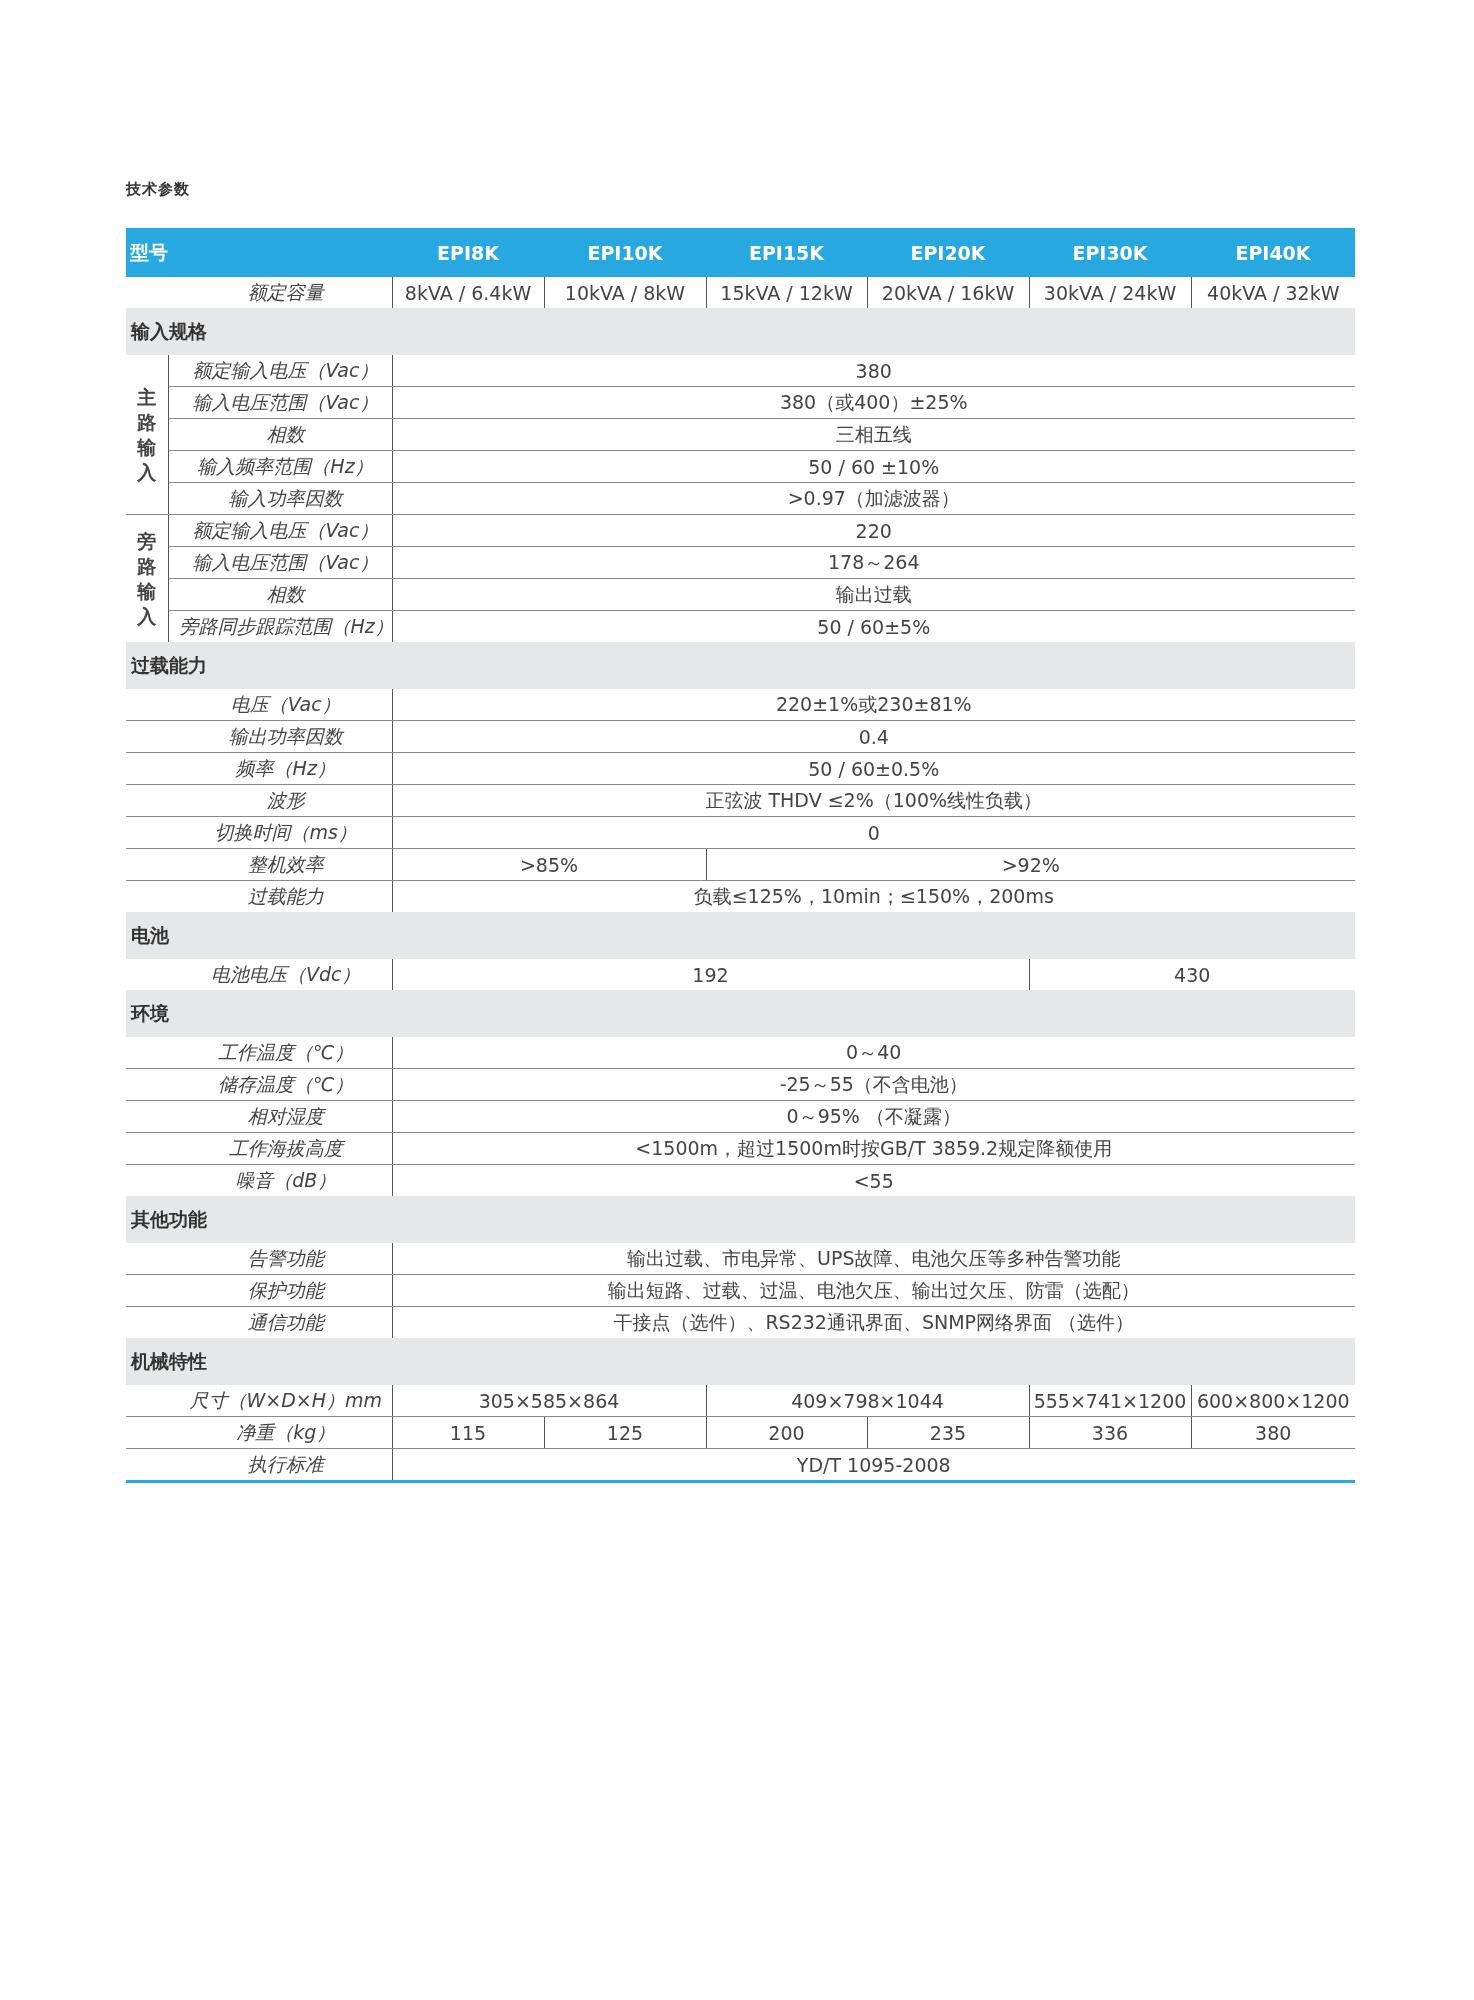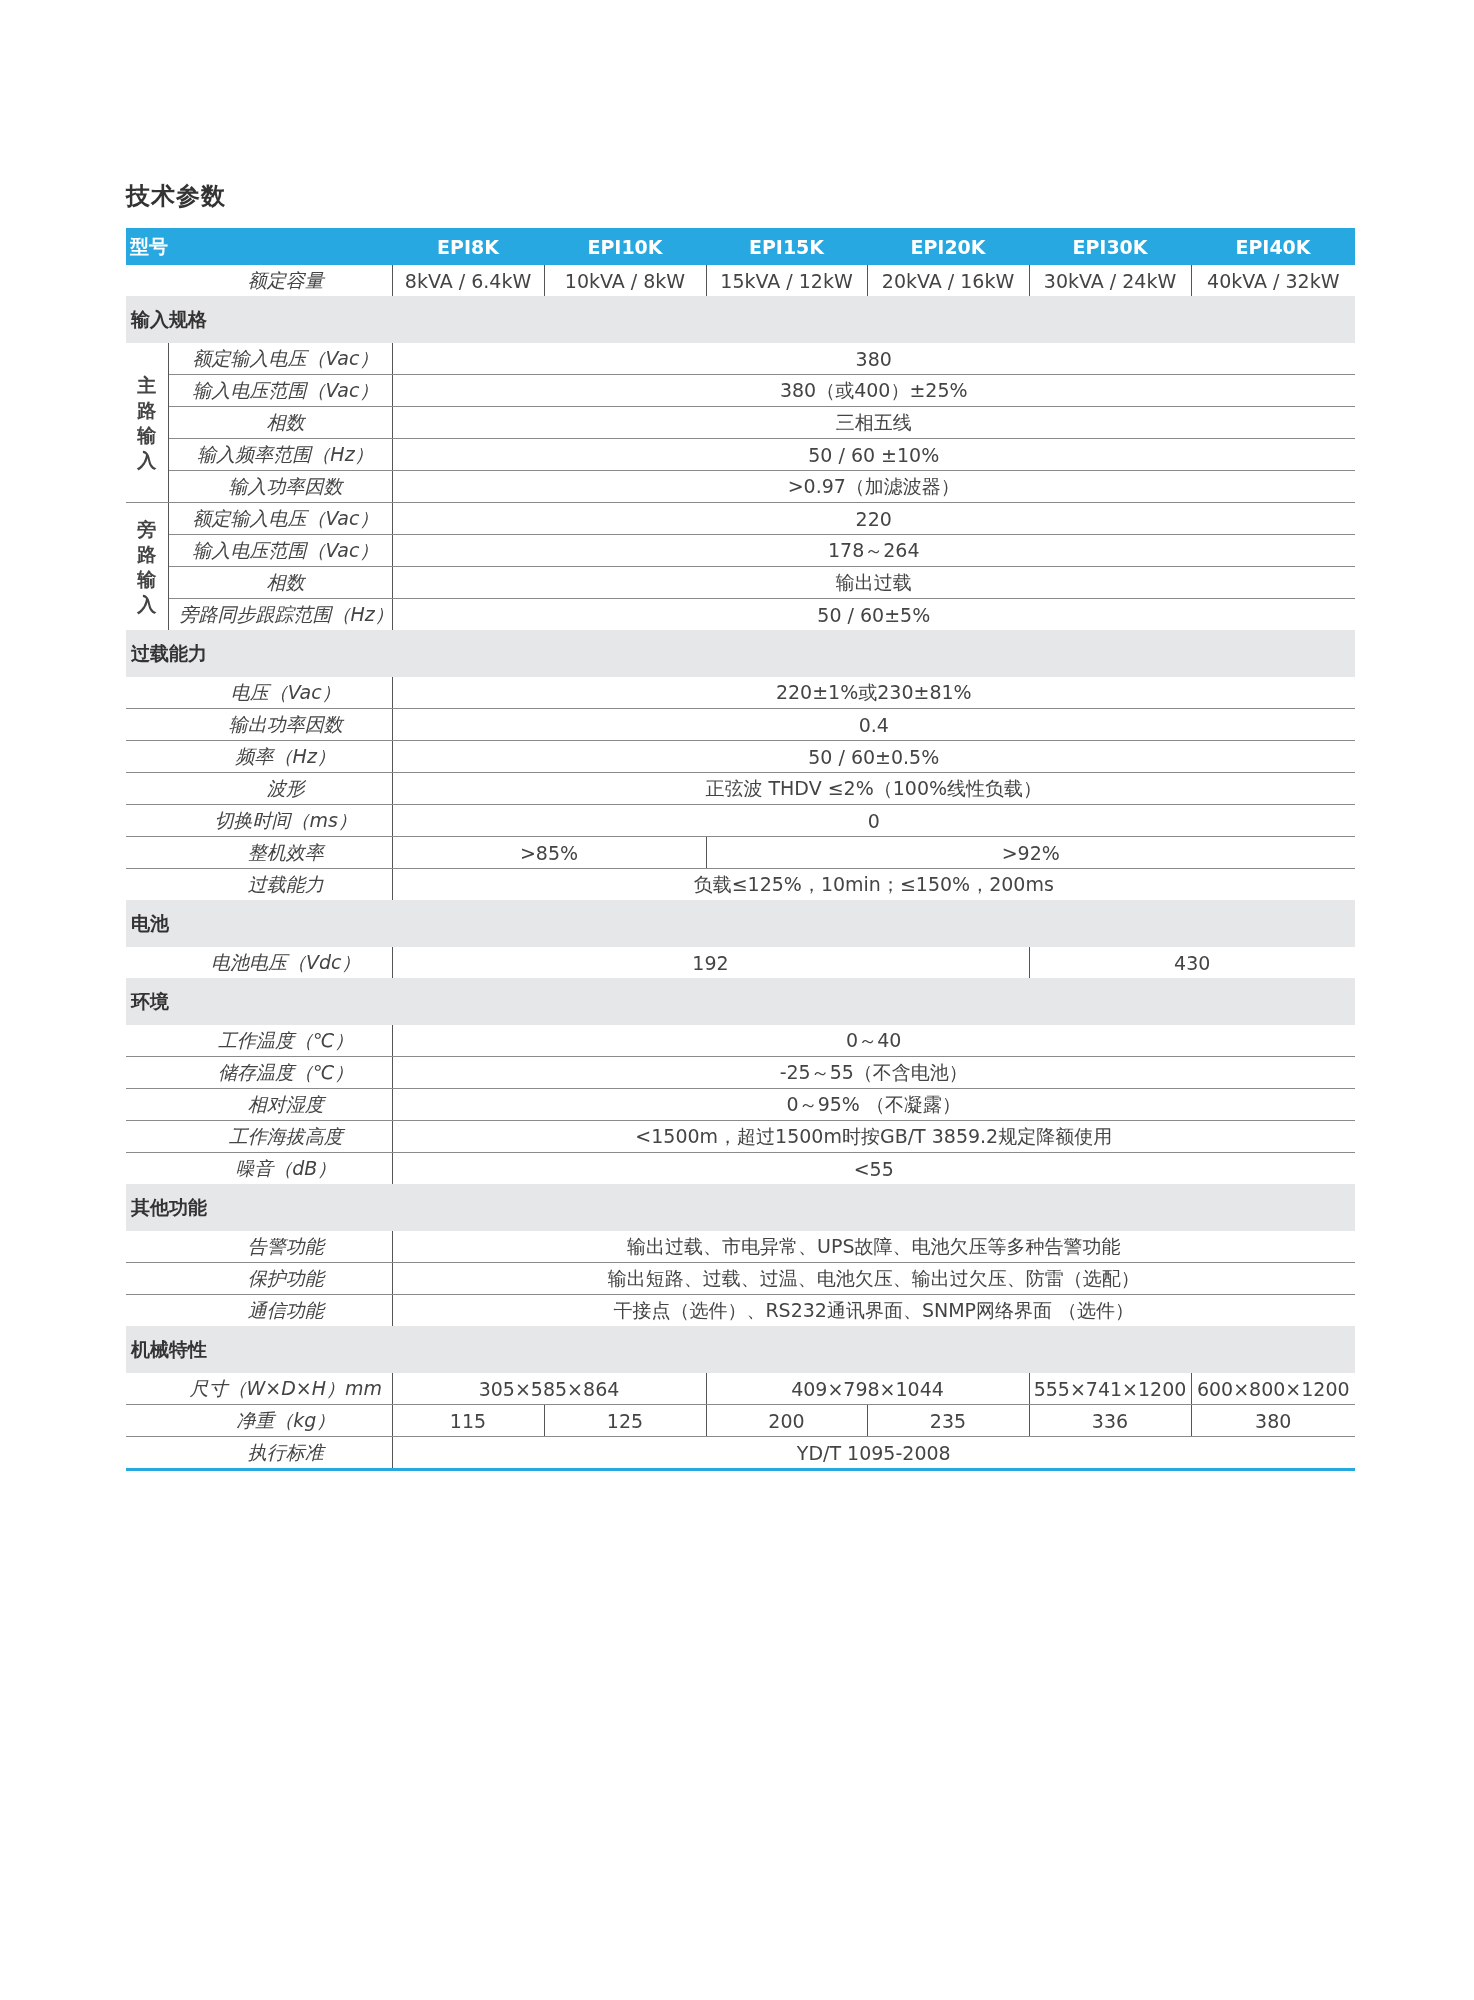--- a/index.html
+++ b/index.html
@@ -1,20 +1,20 @@
 <!DOCTYPE html>
 <html><head>
 <meta charset="utf-8">
 <style>
   html, body { margin:0; padding:0; background:#ffffff; }
   body { width:1474px; height:2000px; position:relative; font-family:"DejaVu Sans","Liberation Sans",sans-serif; color:#444; }
-  .page-title { position:absolute; left:126px; top:180px; font-size:24px; font-weight:bold; color:#333; letter-spacing:1px; }
+  .page-title { position:absolute; left:126px; top:180px; font-size:15px; font-weight:bold; color:#333; letter-spacing:1px; }
   table.spec { position:absolute; left:126px; top:228px; width:1229px; border-collapse:collapse; table-layout:fixed; font-size:19px; }
   table.spec td { height:31px; padding:0; text-align:center; vertical-align:middle; border-bottom:1.5px solid #8a8a8a; white-space:nowrap; overflow:hidden; color:#444; }
-  tr.head td { background:#27a8e0; color:#fff; font-weight:bold; border-bottom:none; height:37px; font-size:19px; }
+  tr.head td { background:#27a8e0; color:#fff; font-weight:bold; border-bottom:none; height:49px; font-size:19px; }
   tr.head td.first { text-align:left; padding-left:4px; }
   tr.section td { background:#e6e7e8; color:#333; font-weight:bold; text-align:left; padding-left:5px; border-bottom:none; height:47px; }
   td.label { text-align:left; padding-left:54px !important; border-right:1.5px solid #555;font-style:italic; }
   td.label.sub { padding-left:11px !important; }
   td.group { border-right:1.5px solid #555; font-weight:bold; color:#333; line-height:25px; font-size:19px; }
   td.vl { border-left:1.5px solid #555; }
   tr.last td { border-bottom:3px solid #27a8e0;margin-top:35px; }
   .groupstack span { display:block; }
 </style>
 </head>

